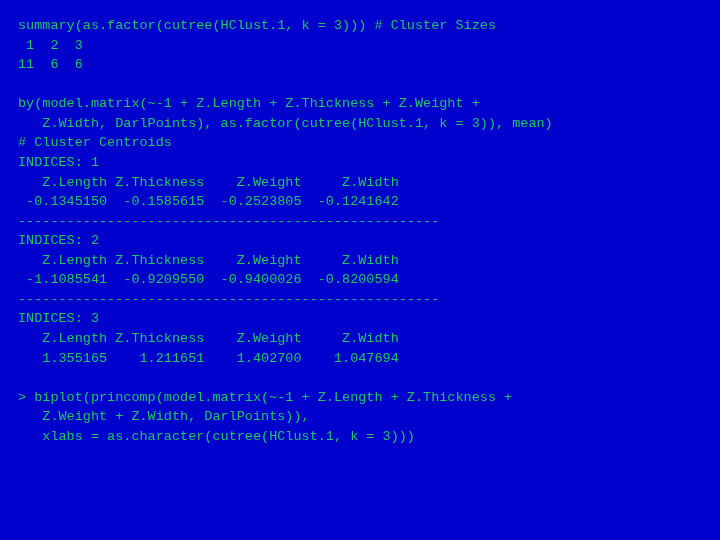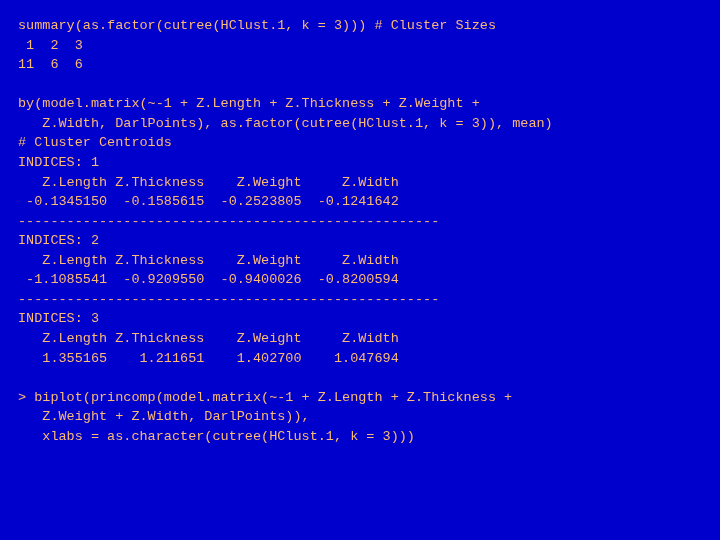--- a/index.html
+++ b/index.html
@@ -17,21 +17,21 @@
       overflow: hidden;
     }
     .terminal {
       width: 720px;
       height: 540px;
       background-color: #0000cc;
       padding: 16px 18px;
       font-family: 'Courier New', Courier, monospace;
       font-size: 13.5px;
       line-height: 1.45;
-      color: #fdba74;
+      color: #22c55e;
       white-space: pre;
     }
   </style>
 </head>
 <body>
 
 <div class="terminal" id="terminal-content">summary(as.factor(cutree(HClust.1, k = 3))) # Cluster Sizes
  1  2  3
 11  6  6
 

